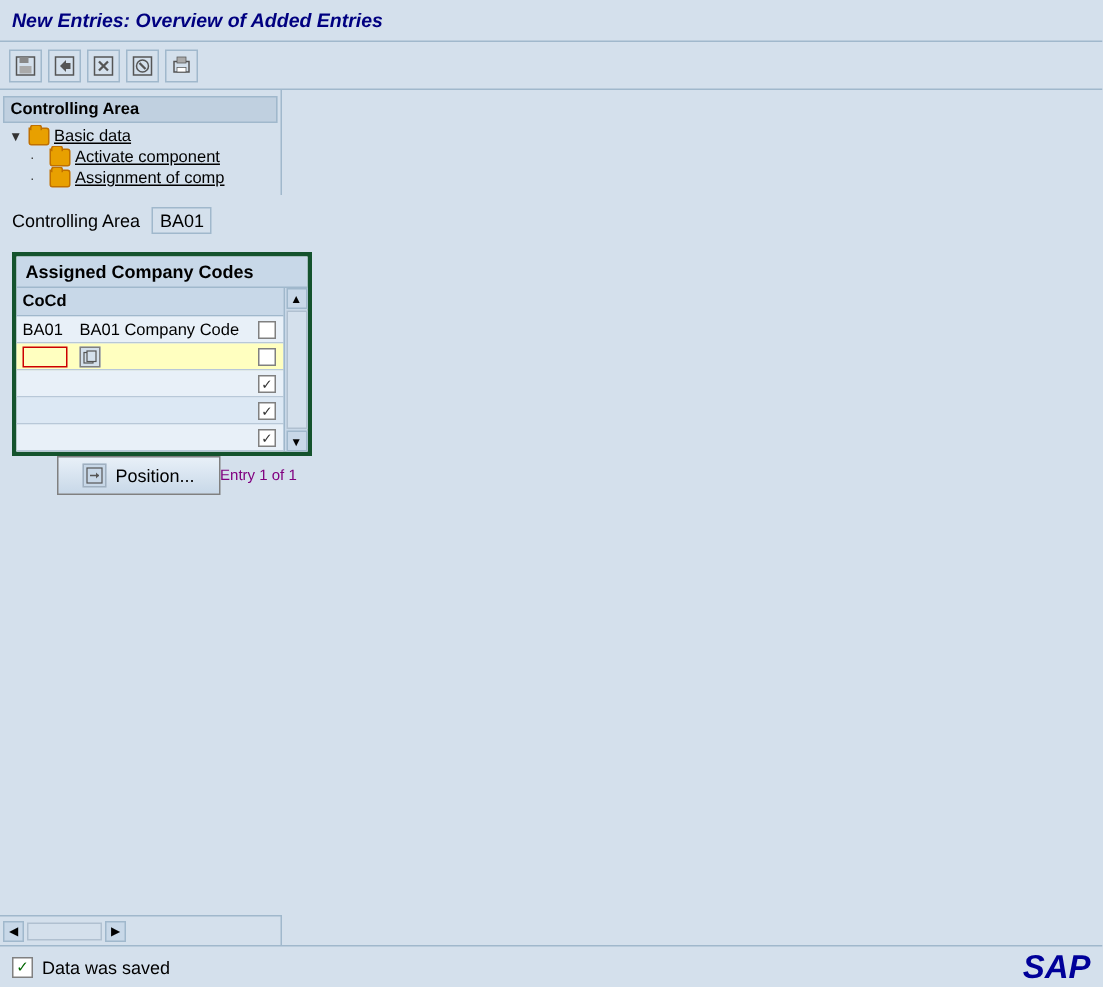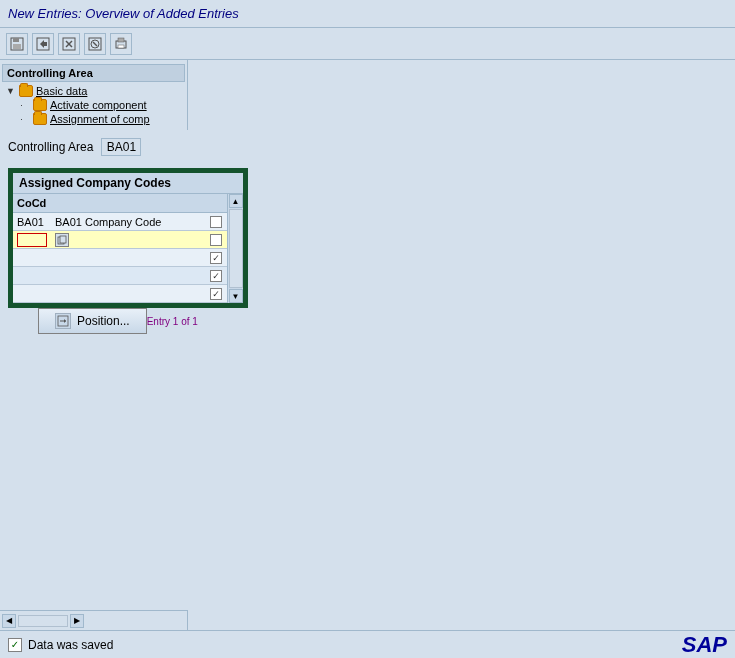--- a/index.html
+++ b/index.html
@@ -11,21 +11,21 @@
       height: 658px;
       overflow: hidden;
       position: relative;
     }
 
     
     .title-bar {
       background: #d4e0ec;
       border-bottom: 1px solid #a0b8cc;
       padding: 6px 8px;
-      font-weight: normal;
+      font-weight: bold;
       font-style: italic;
       font-size: 13px;
       color: #000080;
     }
 
     
     .toolbar {
       background: #d4e0ec;
       border-bottom: 1px solid #a0b8cc;
       padding: 4px 6px;
@@ -144,23 +144,23 @@
       background: #d4e0ec;
       border: 1px solid #a0b8cc;
       padding: 1px 4px;
       font-size: 12px;
       min-width: 40px;
       text-align: center;
     }
 
     
     .table-container {
-      border: 5px solid #14532d;
+      border: 3px solid #14532d;
       background: #e8f0f8;
-      width: 240px;
+      width: 200px;
     }
 
     .table-title {
       background: #c8d8e8;
       border-bottom: 1px solid #a0b8cc;
       padding: 3px 6px;
       font-size: 12px;
       font-weight: bold;
       color: #000;
     }

